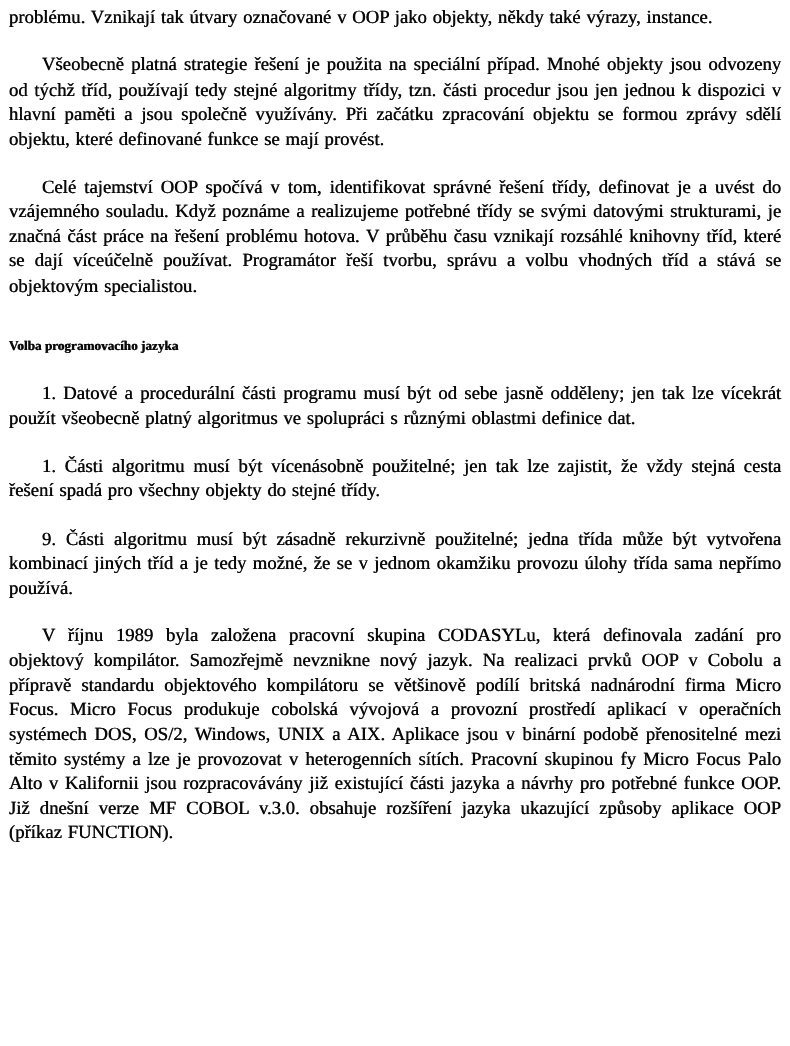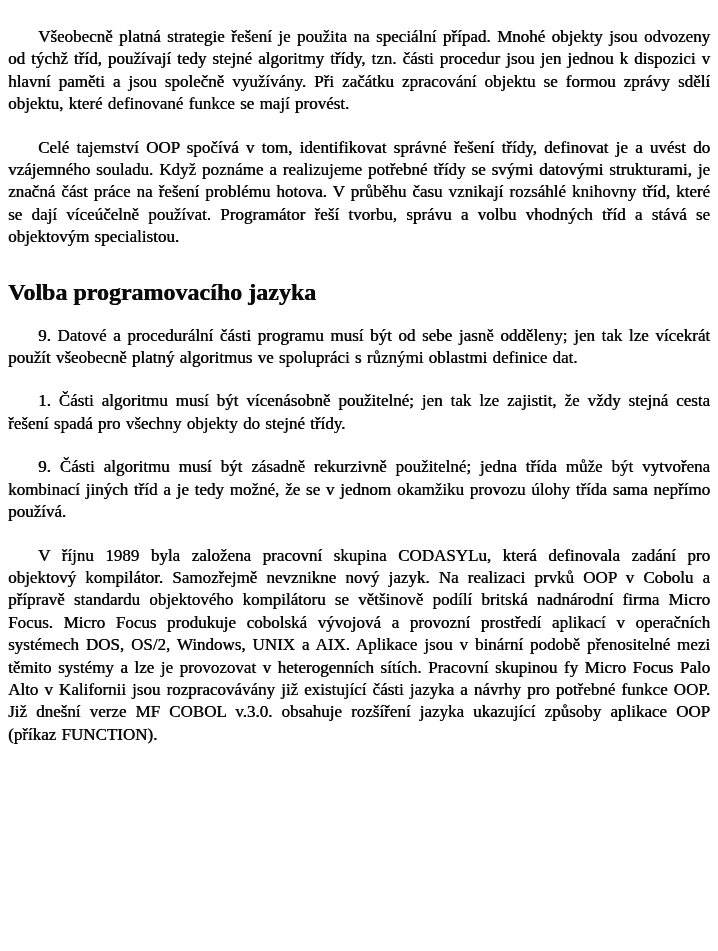--- a/index.html
+++ b/index.html
@@ -31,40 +31,41 @@
     text-indent: 30px;
     text-align: justify;
     word-spacing: 1px;
   }
   .para.continuation {
     margin-top: 0;
     text-indent: 0;
   }
   .heading {
     margin: 31px 0 0 0;
-    font-size: 24px;
+    font-size: 12px;
     line-height: 24px;
     font-weight: bold;
     text-shadow: 0.5px 0 0 currentColor;
   }
 </style>
 </head>
 <body>
 
 <div class="page">
 
+  <p class="para continuation">problému. Vznikají tak útvary označované v OOP jako objekty, někdy také výrazy, instance.</p>
 
   <p class="para">Všeobecně platná strategie řešení je použita na speciální případ. Mnohé objekty jsou odvozeny od týchž tříd, používají tedy stejné algoritmy třídy, tzn. části procedur jsou jen jednou k dispozici v hlavní paměti a jsou společně využívány. Při začátku zpracování objektu se formou zprávy sdělí objektu, které definované funkce se mají provést.</p>
 
   <p class="para">Celé tajemství OOP spočívá v tom, identifikovat správné řešení třídy, definovat je a uvést do vzájemného souladu. Když poznáme a realizujeme potřebné třídy se svými datovými strukturami, je značná část práce na řešení problému hotova. V průběhu času vznikají rozsáhlé knihovny tříd, které se dají víceúčelně používat. Programátor řeší tvorbu, správu a volbu vhodných tříd a stává se objektovým specialistou.</p>
 
   <h2 class="heading">Volba programovacího jazyka</h2>
 
 
-  <p class="para">9. Datové a procedurální části programu musí být od sebe jasně odděleny; jen tak lze vícekrát použít všeobecně platný algoritmus ve spolupráci s různými oblastmi definice dat.</p>
+  <p class="para">1. Datové a procedurální části programu musí být od sebe jasně odděleny; jen tak lze vícekrát použít všeobecně platný algoritmus ve spolupráci s různými oblastmi definice dat.</p>
 
   <p class="para">1. Části algoritmu musí být vícenásobně použitelné; jen tak lze zajistit, že vždy stejná cesta řešení spadá pro všechny objekty do stejné třídy.</p>
 
   <p class="para">9. Části algoritmu musí být zásadně rekurzivně použitelné; jedna třída může být vytvořena kombinací jiných tříd a je tedy možné, že se v jednom okamžiku provozu úlohy třída sama nepřímo používá.</p>
 
 
 
   <p class="para">V říjnu 1989 byla založena pracovní skupina CODASYLu, která definovala zadání pro objektový kompilátor. Samozřejmě nevznikne nový jazyk. Na realizaci prvků OOP v Cobolu a přípravě standardu objektového kompilátoru se většinově podílí britská nadnárodní firma Micro Focus. Micro Focus produkuje cobolská vývojová a provozní prostředí aplikací v operačních systémech DOS, OS/2, Windows, UNIX a AIX. Aplikace jsou v binární podobě přenositelné mezi těmito systémy a lze je provozovat v heterogenních sítích. Pracovní skupinou fy Micro Focus Palo Alto v Kalifornii jsou rozpracovávány již existující části jazyka a návrhy pro potřebné funkce OOP. Již dnešní verze MF COBOL v.3.0. obsahuje rozšíření jazyka ukazující způsoby aplikace OOP (příkaz FUNCTION).</p>
 
 </div>

